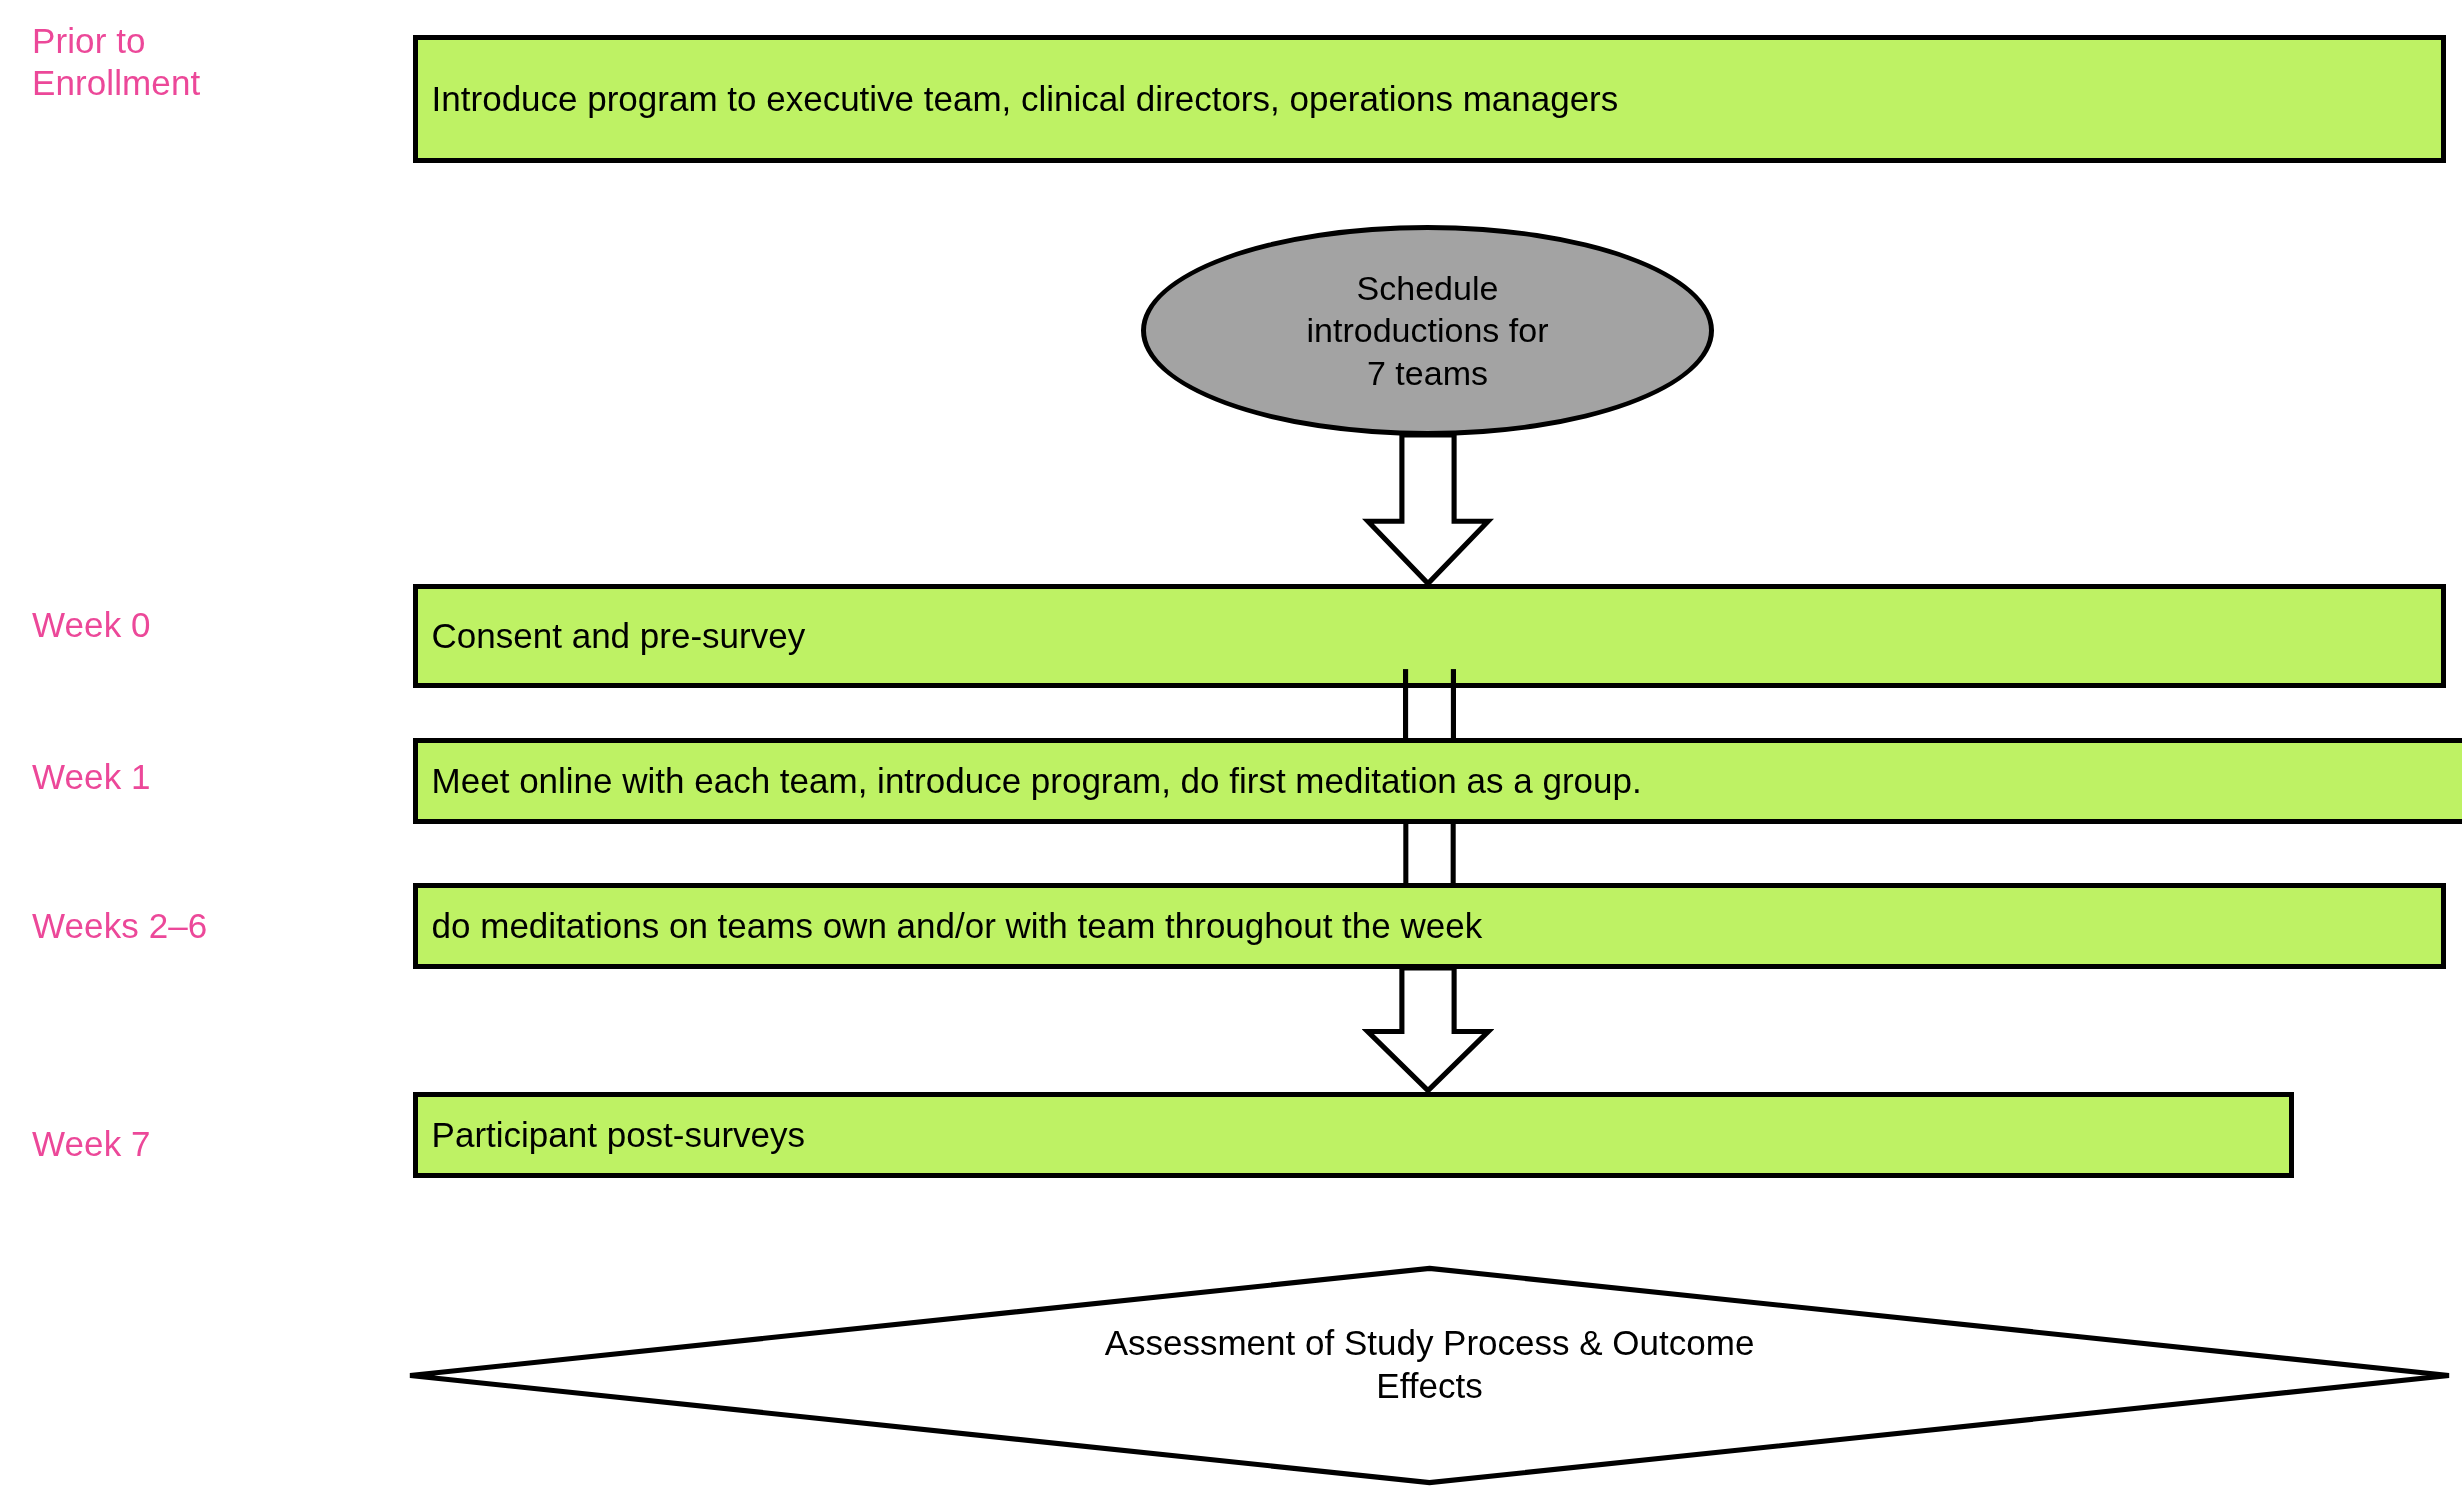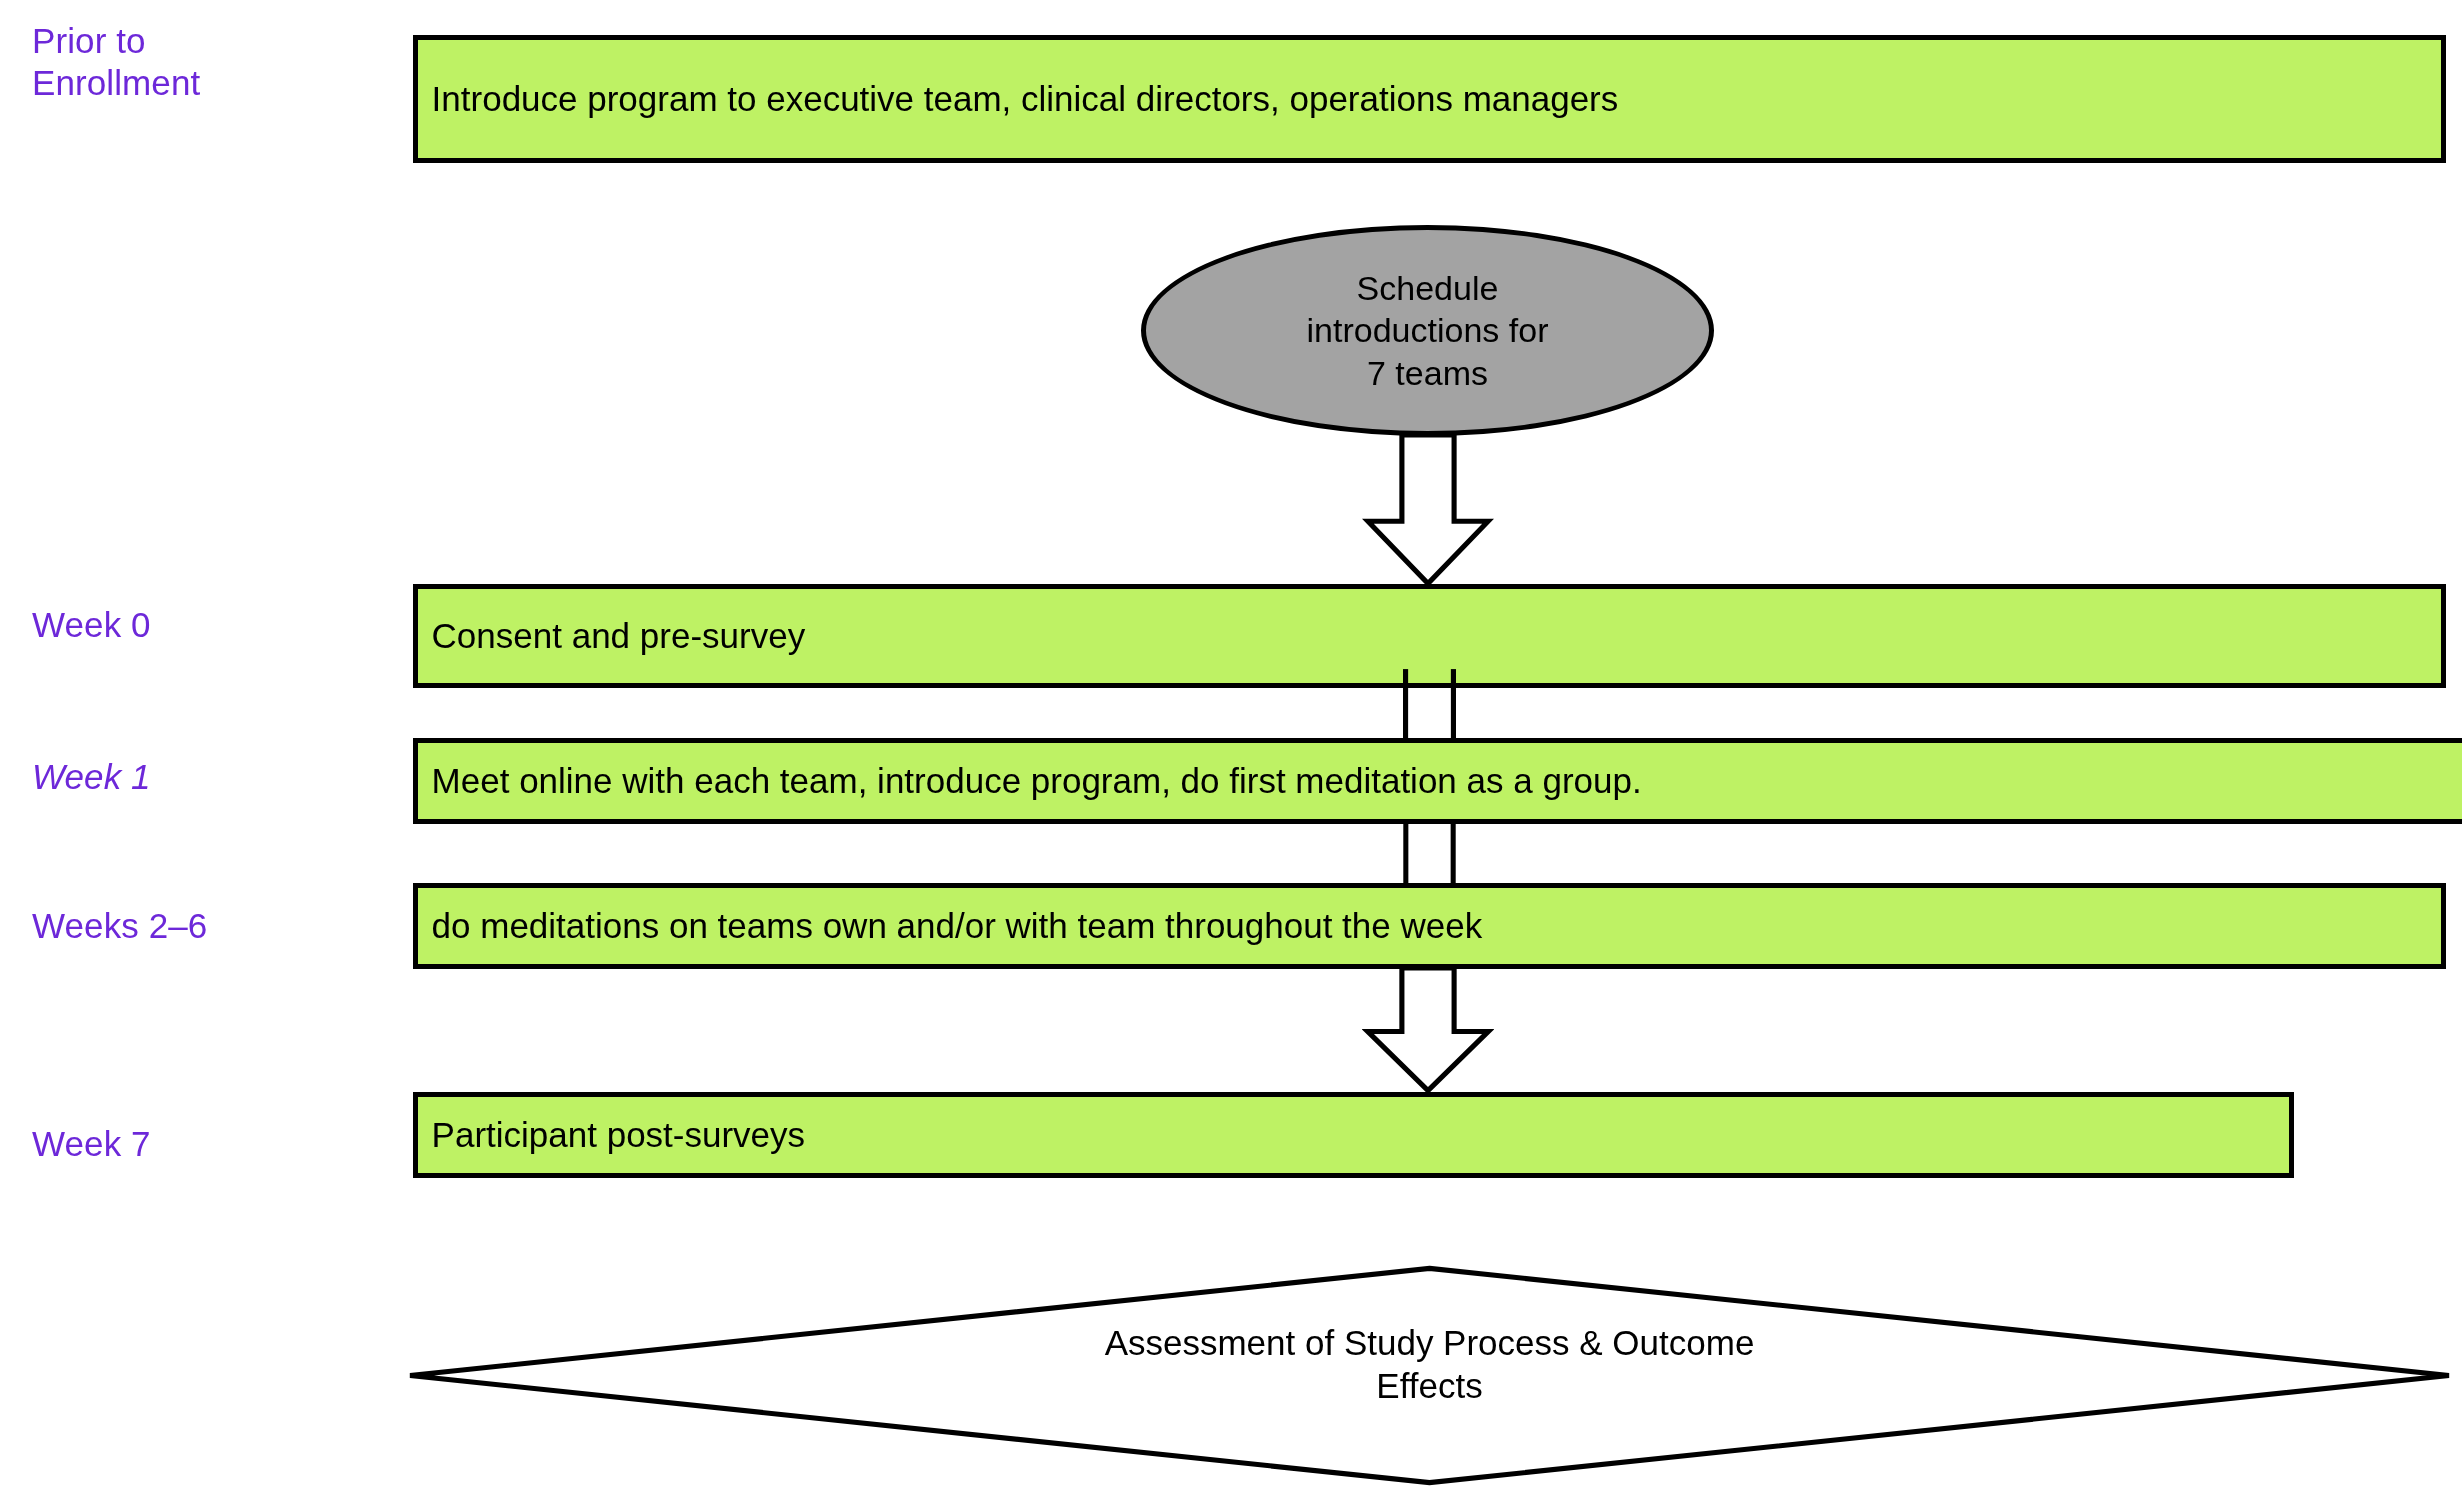--- a/index.html
+++ b/index.html
@@ -17,21 +17,21 @@
     height: 1499px;
     background: #ffffff;
     overflow: hidden;
   }
   .tl { position: absolute; }
 
   
   .timeline-label {
     font-size: 35px;
     line-height: 1.18;
-    color: #6d28d9;
+    color: #ec4899;
     white-space: pre-line;
     text-align: left;
     letter-spacing: 0.1px;
   }
 
   
   .proc-box {
     box-sizing: border-box;
     border: 5.1px solid #000;
     background: #bef264;
@@ -88,21 +88,21 @@
 </head>
 <body>
 
 <div id="stage">
 
   <div class="tl timeline-label" style="left:32px; top:20.4px; width:352px;">Prior to
 Enrollment</div>
 
   <div class="tl timeline-label" style="left:32px; top:604px; width:352px;">Week 0</div>
 
-  <div class="tl timeline-label" style="left:32px; top:756px; width:352px;font-style:italic;">Week 1</div>
+  <div class="tl timeline-label" style="left:32px; top:756px; width:352px;">Week 1</div>
 
   <div class="tl timeline-label" style="left:32px; top:905px; width:352px;">Weeks 2–6</div>
 
   <div class="tl timeline-label" style="left:32px; top:1123px; width:352px;">Week 7</div>
 
   <div class="tl proc-box" style="left:413px; top:35px; width:2033px; height:128px;">
     <div class="proc-text">Introduce program to executive team, clinical directors, operations managers</div>
   </div>
 
   <div class="tl ellipse-node" style="left:1141px; top:225px; width:573px; height:211px;">

